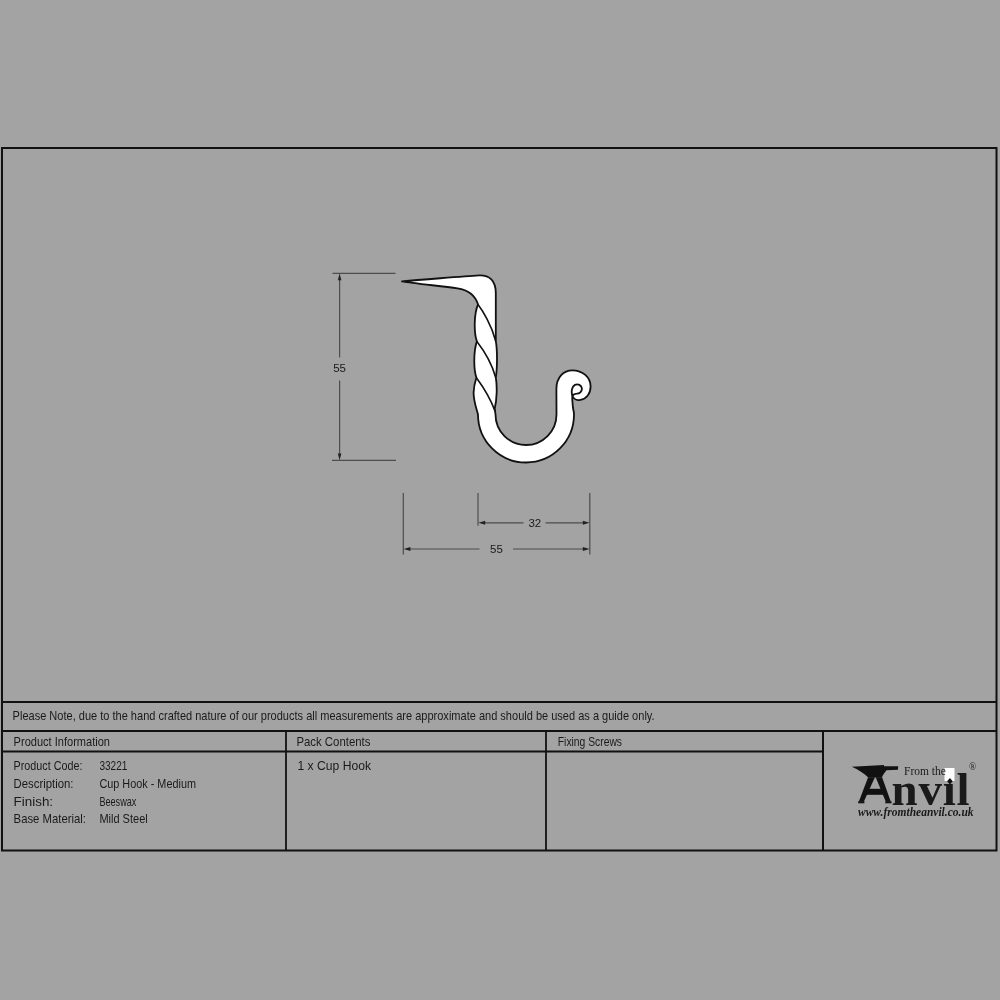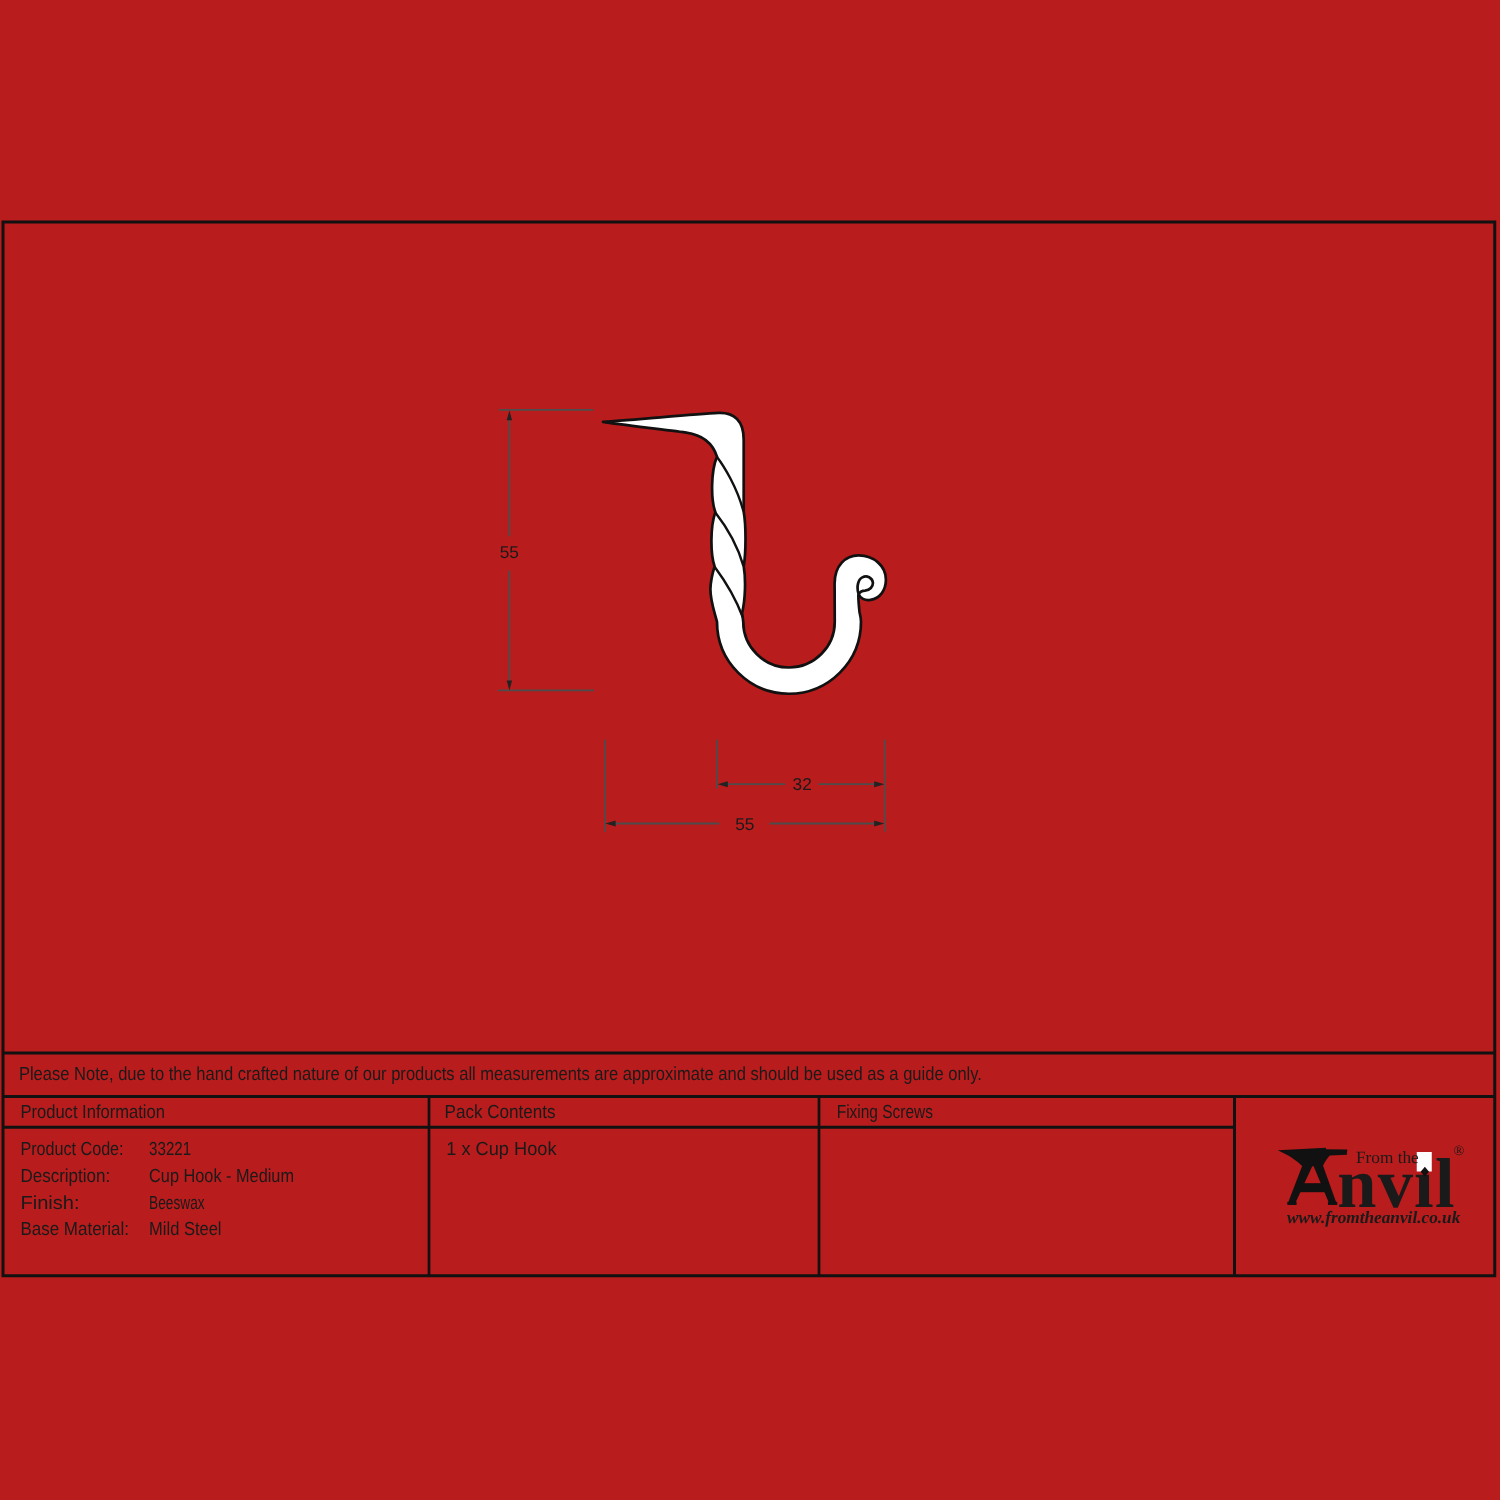--- a/index.html
+++ b/index.html
@@ -1,16 +1,16 @@
 <!DOCTYPE html>
 <html><head>
 <meta charset="utf-8">
 <style>
   html,body{margin:0;padding:0;background:#ffffff;}
-  #page{position:relative;width:1000px;height:1000px;background:#b91c1c;overflow:hidden;text-align:center;}
+  #page{position:relative;width:1000px;height:1000px;background:#a3a3a3;overflow:hidden;text-align:center;}
   svg text{font-family:"Liberation Sans",sans-serif;fill:#1a1a1a;}
 </style>
 </head>
 <body>
 <div id="page">
 <svg width="1000" height="1000" viewBox="0 0 1000 1000">
 
 <rect x="2" y="148" width="994.5" height="702.5" fill="none" stroke="#111111" stroke-width="2"></rect>
 
 <path d="M 402 281.3

